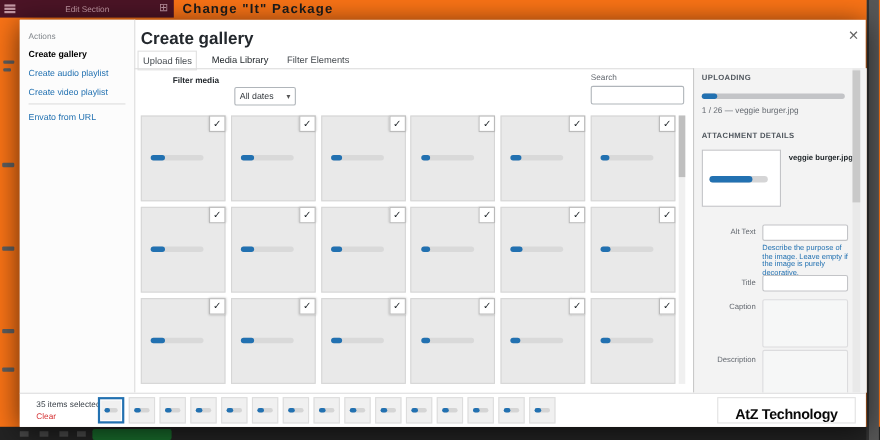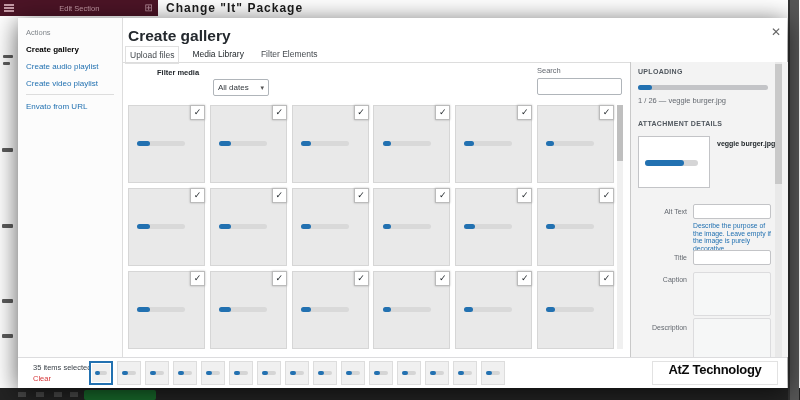--- a/index.html
+++ b/index.html
@@ -1,17 +1,17 @@
 <!DOCTYPE html>
 <html><head>
 <meta charset="utf-8">
 <style>
   html,body{margin:0;padding:0;background:#474747;}
   #stage{position:relative;width:800px;height:400px;overflow:hidden;
-         font-family:"Liberation Sans", sans-serif;background:#ffffff;color:#3c434a;}
+         font-family:"Liberation Sans", sans-serif;background:#f97316;color:#3c434a;}
   .abs{position:absolute;}
 
   
   #editor-bar{left:0;top:0;width:158px;height:16px;background:#4c1426;display:flex;align-items:center;}
   #hamburger{width:10px;height:8px;margin-left:4px;display:flex;flex-direction:column;justify-content:space-between;}
   #hamburger span{display:block;height:1.6px;background:#c59aa6;}
   #editor-bar-title{flex:1;text-align:center;font-size:7.5px;color:#c59aa6;}
   #grid-icon{font-size:10px;color:#bd93a1;margin-right:5px;line-height:10px;}
   #bg-heading{left:166px;top:1px;font-size:12px;font-weight:bold;color:#1c1c1c;letter-spacing:1px;white-space:nowrap;}
   .bg-dash{background:#5e5e5e;border-radius:1px;}
@@ -79,21 +79,21 @@
   #sel-count{position:absolute;left:15px;top:5px;font-size:7.5px;color:#3c434a;}
   #clear-link{position:absolute;left:15px;top:16px;font-size:7.5px;color:#d63638;cursor:pointer;}
   #minis{position:absolute;left:71px;top:3px;display:flex;gap:4px;}
   .mini{position:relative;width:24px;height:24px;background:#f0f0f0;border:1px solid #ddd;box-sizing:border-box;cursor:pointer;}
   .mini.focused{border:2px solid #2271b1;box-shadow:inset 0 0 0 1px #fff;}
   .mtrack{position:absolute;left:18%;top:42%;width:64%;height:4px;background:#d5d5d5;border-radius:2px;}
   .mfill{position:absolute;left:0;top:0;height:4px;background:#2271b1;border-radius:2px;}
 
   
   #watermark{left:652px;top:361px;width:126px;height:24px;background:#fff;border:1px solid #e2e2e2;box-sizing:border-box;
-             display:flex;align-items:flex-start;justify-content:center;font-size:13px;font-weight:800;color:#0a0a0a;letter-spacing:-.3px;}
+             display:flex;align-items:flex-end;justify-content:center;font-size:13px;font-weight:800;color:#0a0a0a;letter-spacing:-.3px;}
 </style>
 </head>
 <body>
 
 <div id="stage">
 
   <div class="abs" id="editor-bar">
     <span id="hamburger">
         <span></span>
         <span></span>

